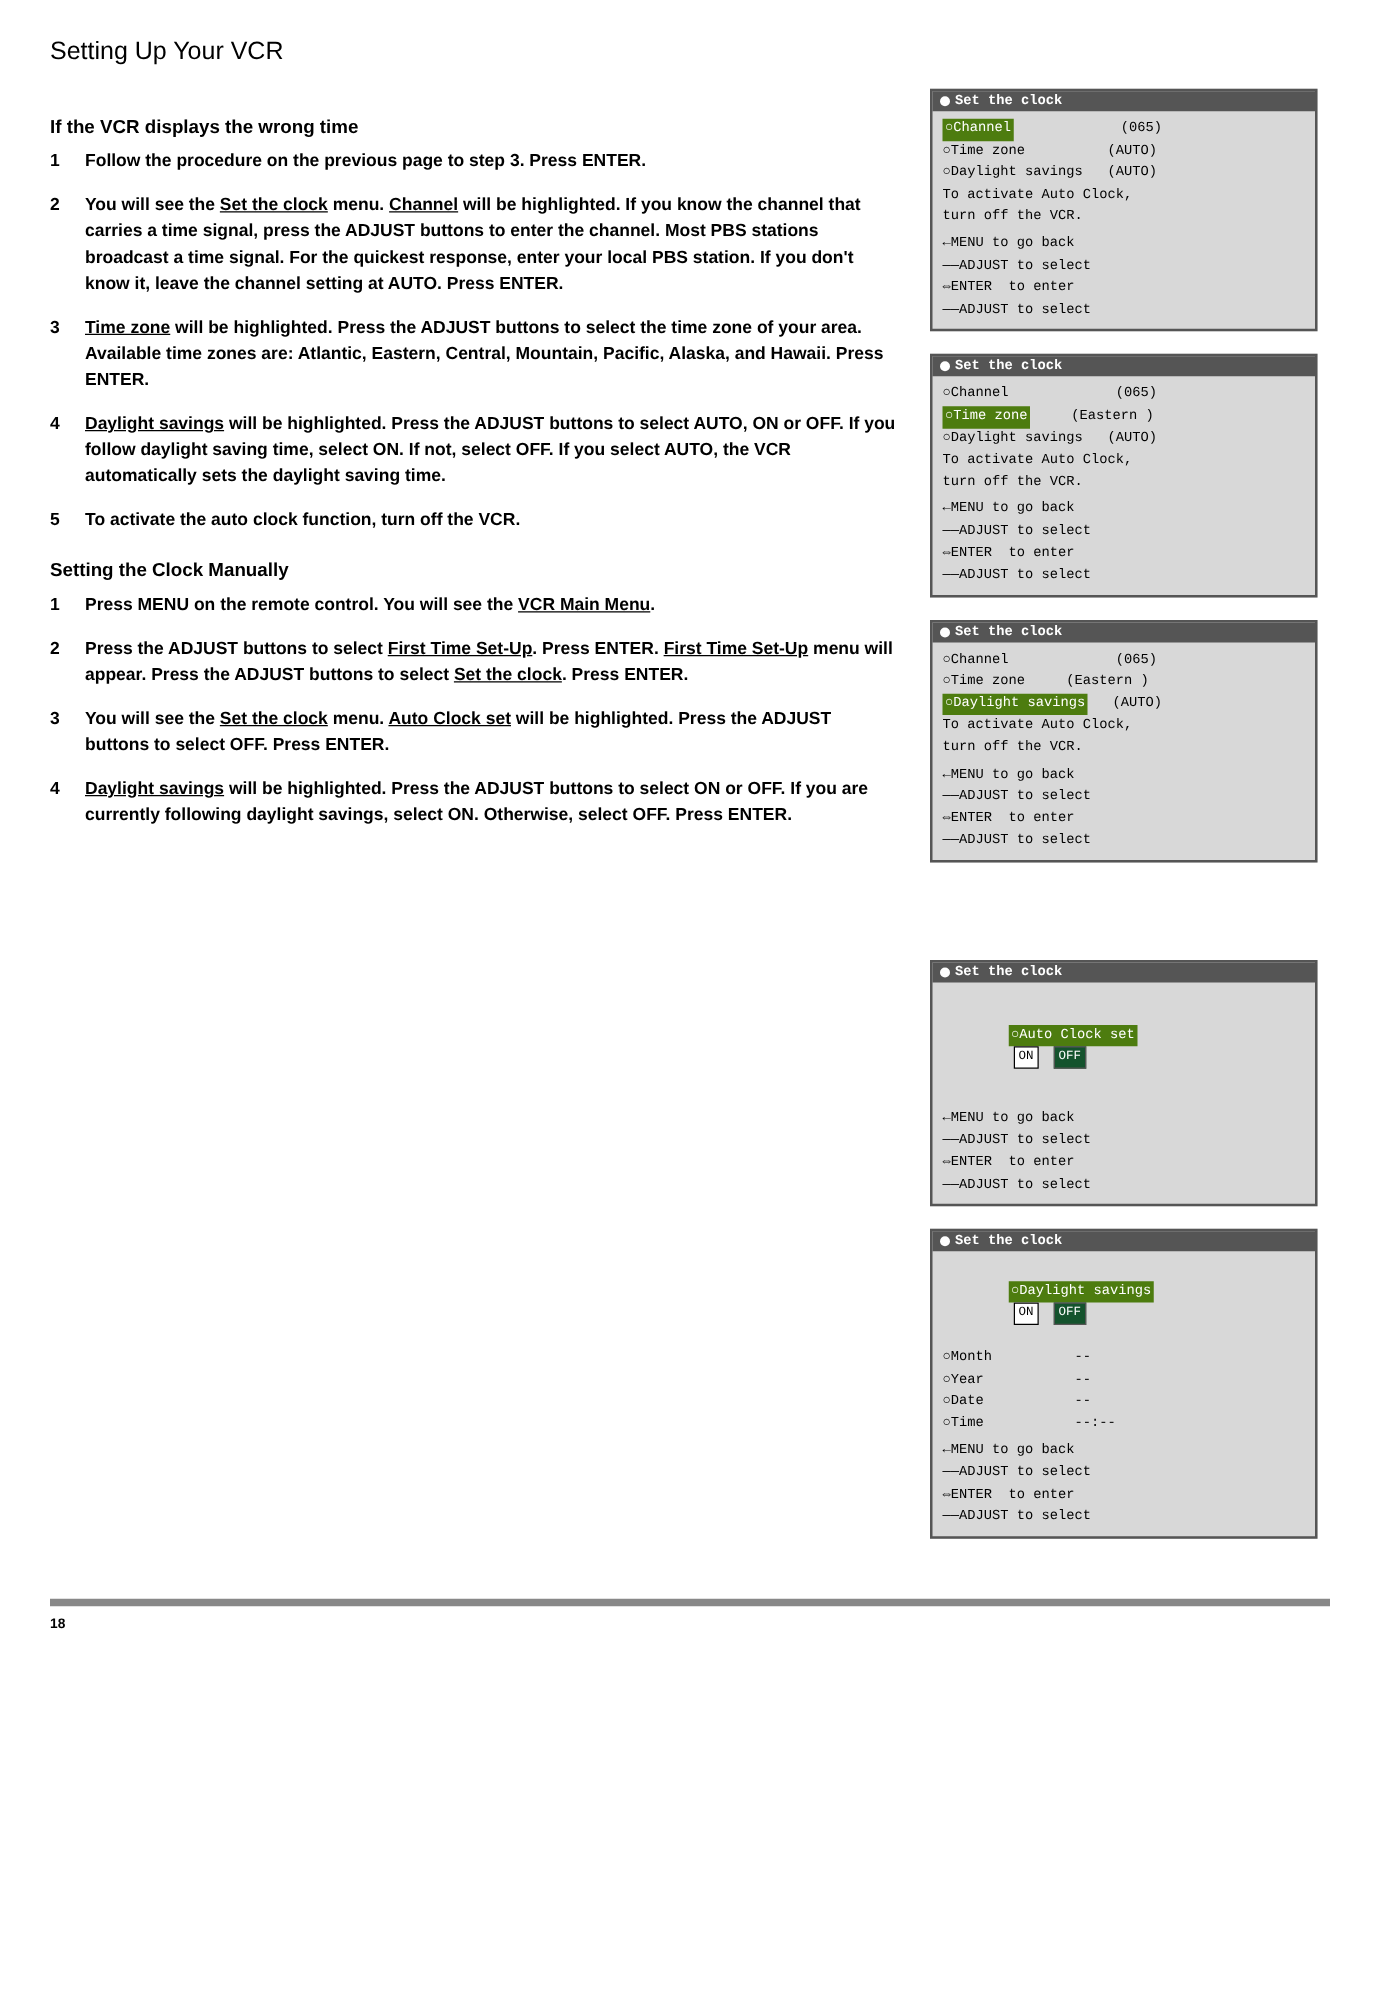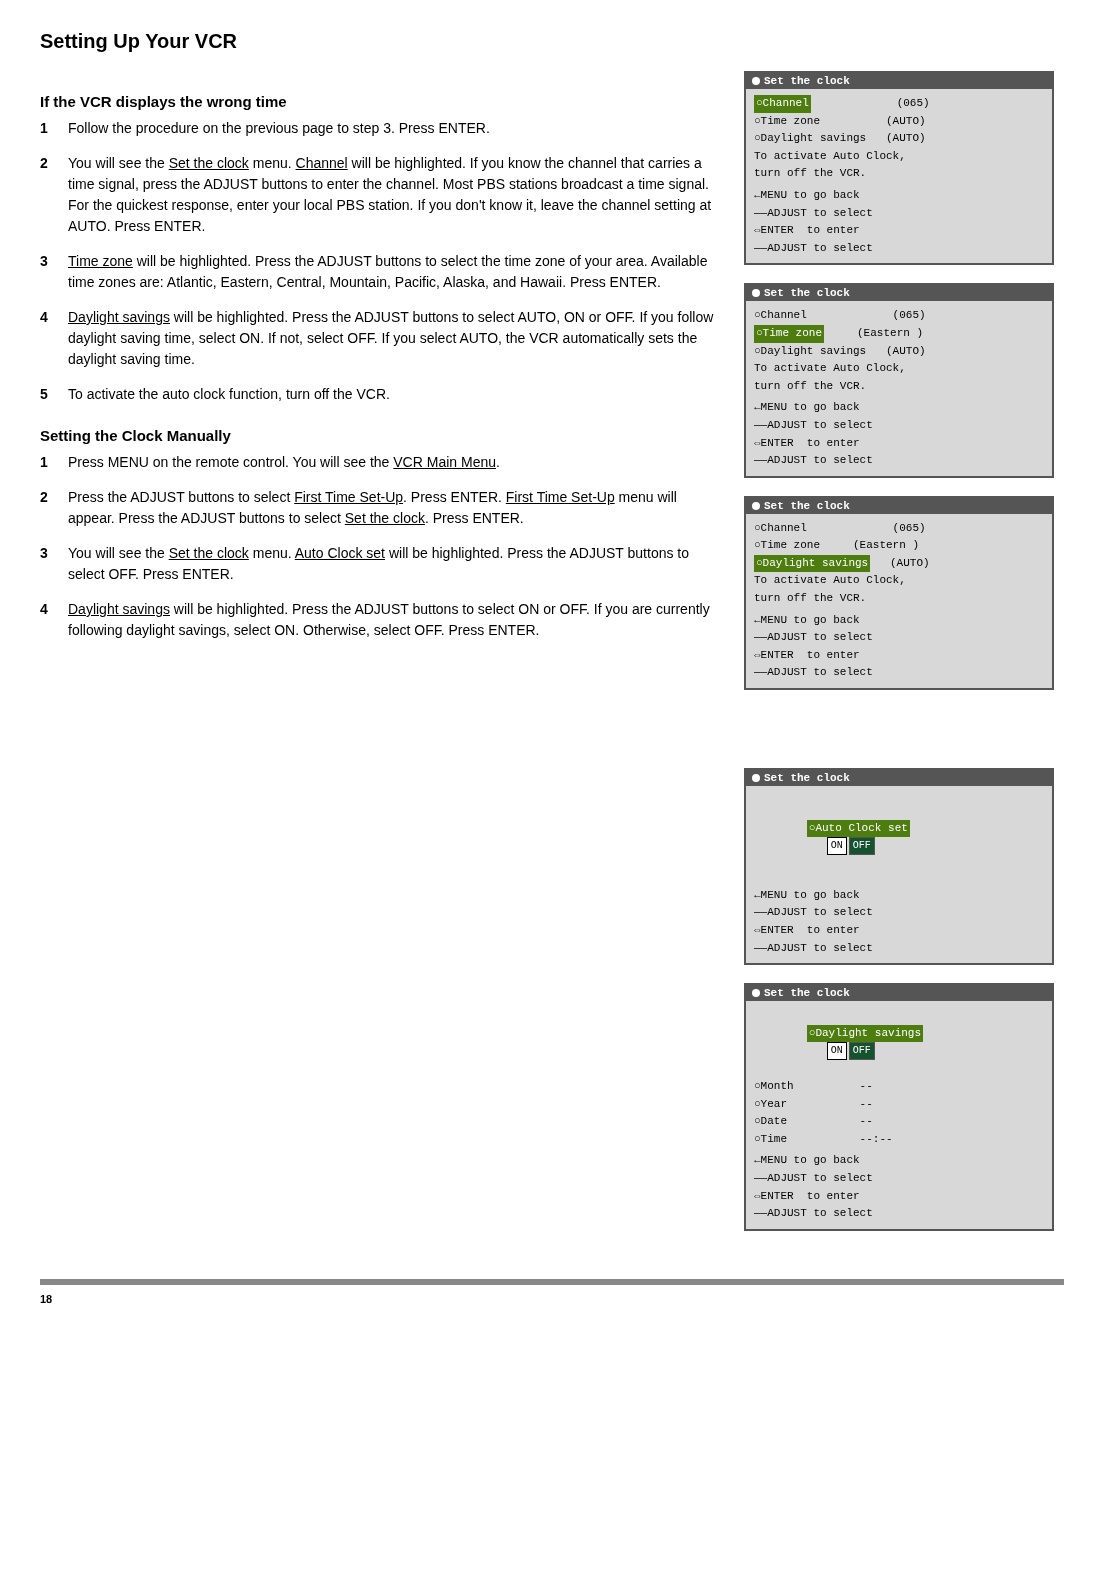--- a/index.html
+++ b/index.html
@@ -7,21 +7,21 @@
       font-family: Arial, sans-serif;
       font-size: 14px;
       background: #fff;
       color: #000;
       width: 1104px;
       min-height: 1591px;
       padding: 30px 40px 40px 40px;
     }
     h1 {
       font-size: 20px;
-      font-weight: bold;
+      font-weight: normal;
       margin-bottom: 18px;
     }
     h2 {
       font-size: 15px;
       font-weight: bold;
       margin-top: 22px;
       margin-bottom: 8px;
     }
     .main-layout {
       display: flex;
@@ -42,20 +42,21 @@
       gap: 10px;
       margin-bottom: 14px;
       line-height: 1.5;
     }
     .step-num {
       font-weight: bold;
       min-width: 18px;
     }
     .step-text {
       flex: 1;
+      font-weight: bold;
     }
     .step-text u {
       text-decoration: underline;
     }
     .skip-text {
       margin-bottom: 12px;
       line-height: 1.5;
     }
 
     
@@ -96,23 +97,23 @@
       color: #fff;
       display: inline-block;
       padding: 0 2px;
     }
     .vcr-instructions {
       margin-top: 4px;
       line-height: 1.6;
     }
     .vcr-on-off {
       display: inline-flex;
-      gap: 2px;
+      gap: 12px;
       align-items: center;
-      margin-left: 20px;
+      margin-left: 4px;
     }
     .vcr-on {
       background: #fff;
       color: #000;
       padding: 0 3px;
       border: 1px solid #000;
       font-size: 10px;
     }
     .vcr-off {
       background: #14532d;

